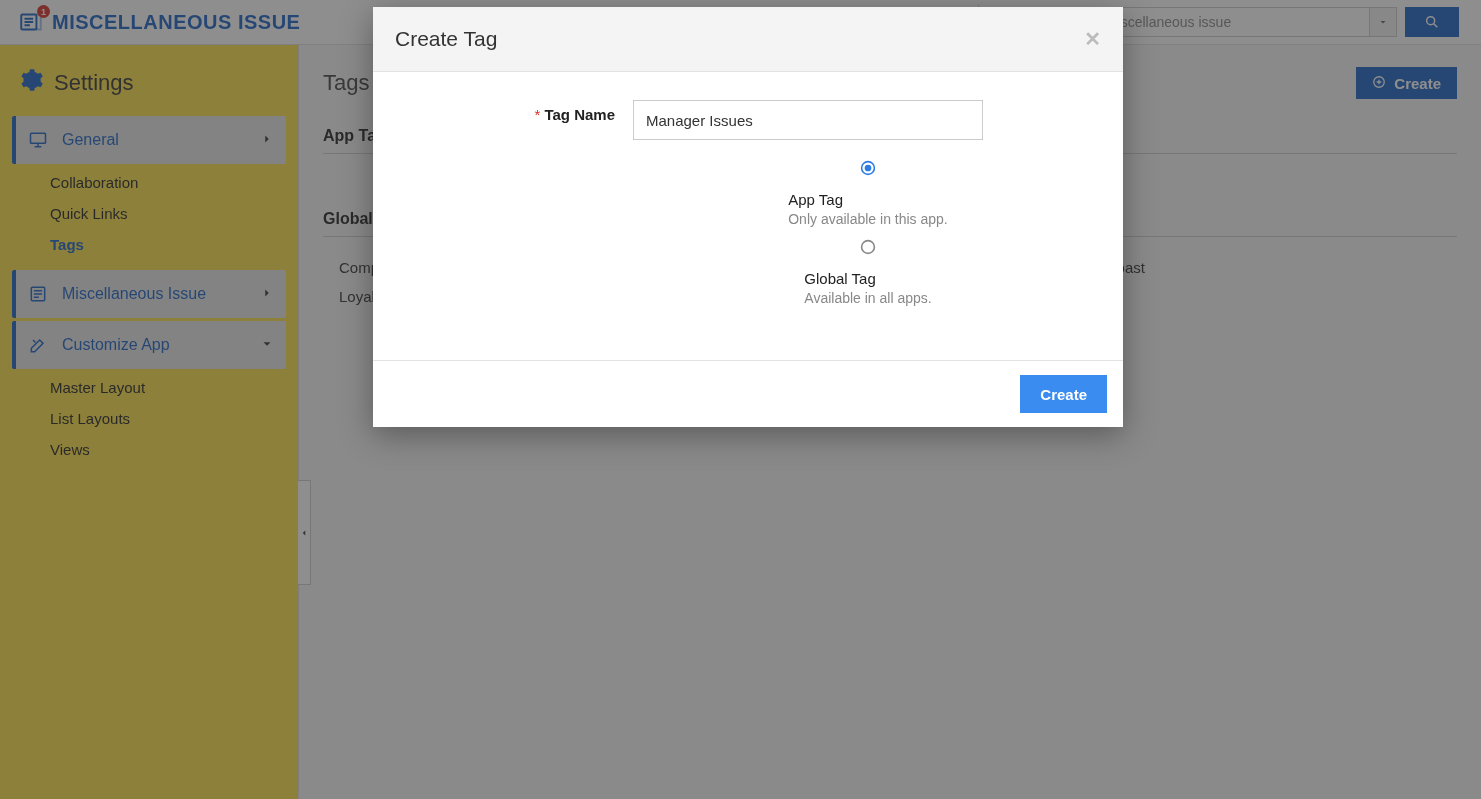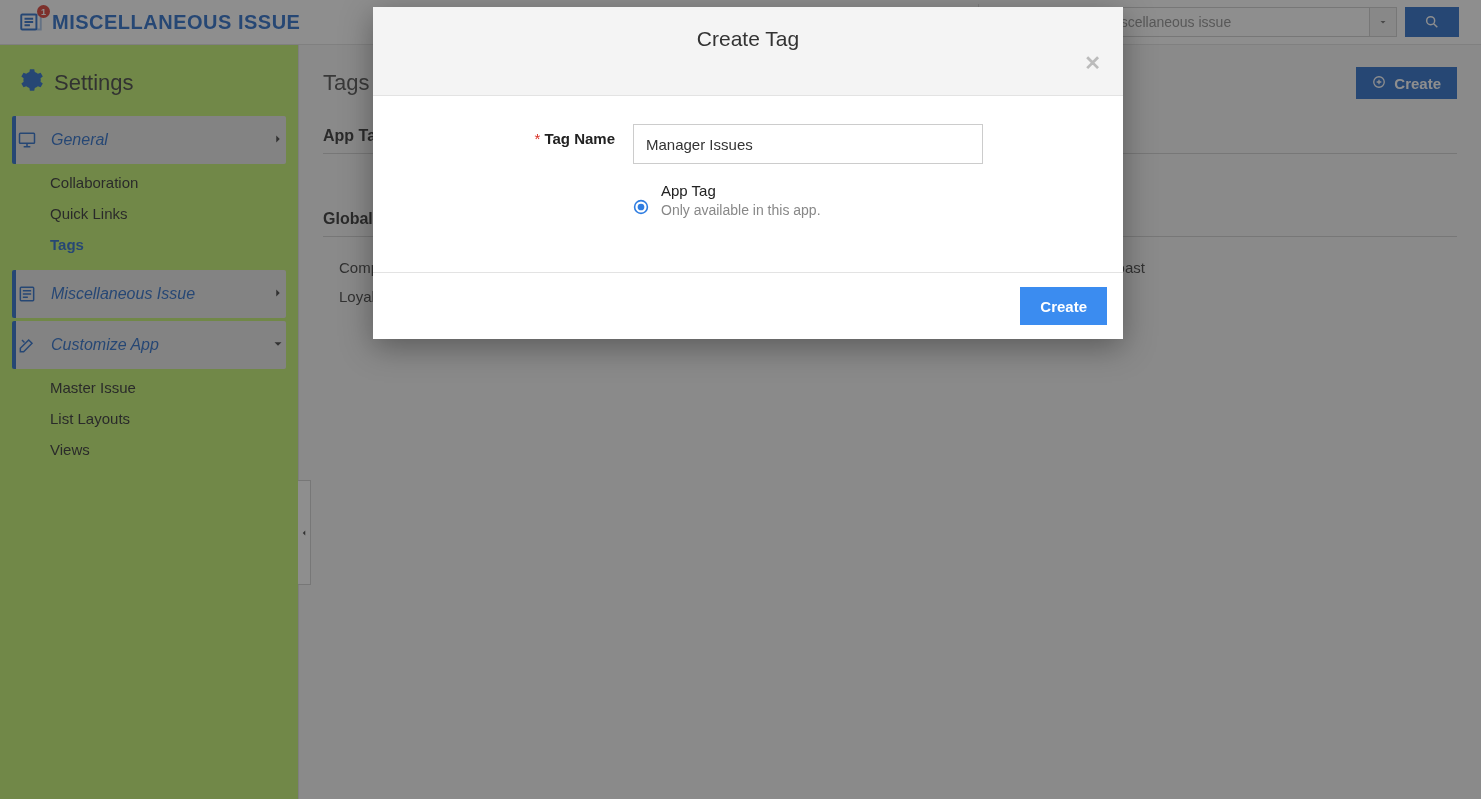--- a/index.html
+++ b/index.html
@@ -109,43 +109,42 @@
   }
   
   .content-wrap {
     display: flex;
     height: calc(100% - 45px);
   }
   .sidebar {
     width: 299px;
     border-right: 1px solid #ddd;
     padding: 18px 12px;
-    background: #bef264;
+    background: #fde047;
     position: relative;
   }
   .settings-head {
     display: flex;
     align-items: center;
     gap: 10px;
     padding: 4px 6px 14px 6px;
     font-size: 22px;
     color: #333;
   }
   .gear-ic { color: #1a62c6; }
   .sb-group {
     background: #e7e7e7;
     border-left: 4px solid #1a62c6;
     height: 48px;
     display: flex;
     align-items: center;
-    padding: 0 1px;
+    padding: 0 12px;
     margin: 3px 0;
     border-radius: 2px;
     cursor: pointer;
-    font-style: italic;
   }
   .sb-group .sb-icon {
     width: 22px;
     color: #1a62c6;
     margin-right: 12px;
     display: flex;
     align-items: center;
   }
   .sb-group .sb-label {
     color: #1a62c6;
@@ -241,21 +240,20 @@
     background: #fff;
     box-shadow: 0 8px 30px rgba(0,0,0,0.35);
     z-index: 10;
   }
   .modal-head {
     background: #f4f4f4;
     border-bottom: 1px solid #e3e3e3;
     padding: 20px 22px;
     display: flex;
     align-items: center;
-    flex-direction: column;
   }
   .modal-title {
     font-size: 21px;
     color: #333;
   }
   .modal-close {
     margin-left: auto;
     color: #bbb;
     font-size: 20px;
     cursor: pointer;
@@ -284,23 +282,24 @@
     width: 350px;
     height: 40px;
     border: 1px solid #ccc;
     padding: 0 12px;
     font-size: 15px;
     color: #333;
     outline: none;
   }
   .radio-row {
     display: flex;
-    align-items: flex-end;
+    align-items: center;
     gap: 12px;
     margin: 4px 0 10px 0;
+    flex-direction: column;
   }
   .radio-ic {
     margin-top: 2px;
     cursor: pointer;
   }
   .radio-labels .r-title {
     font-size: 15px;
     color: #222;
   }
   .radio-labels .r-desc {
@@ -421,21 +420,21 @@
         </svg>
       </span>
       <span class="sb-label">Customize App</span>
       <span class="sb-chev">
         <svg width="14" height="14" viewBox="0 0 24 24" fill="#333">
             <path d="M6 9l6 6 6-6z"></path>
           </svg>
       </span>
     </div>
     <div class="sb-sub-block">
-      <div class="sb-sub">Master Issue</div>
+      <div class="sb-sub">Master Layout</div>
       <div class="sb-sub">List Layouts</div>
       <div class="sb-sub">Views</div>
     </div>
 
     <div class="collapse-handle">
       <svg width="10" height="14" viewBox="0 0 24 24" fill="#333">
           <path d="M15 6l-6 6 6 6z"></path>
         </svg>
     </div>
   </div>
@@ -491,19 +490,30 @@
             <svg width="16" height="16" viewBox="0 0 20 20">
               <circle cx="10" cy="10" r="8" fill="none" stroke="#2f7de1" stroke-width="2"></circle>
               <circle cx="10" cy="10" r="4.2" fill="#2f7de1"></circle>
             </svg>
           </span>
           <div class="radio-labels">
             <div class="r-title">App Tag</div>
             <div class="r-desc">Only available in this app.</div>
           </div>
         </div>
+        <div class="radio-row">
+          <span class="radio-ic">
+            <svg width="16" height="16" viewBox="0 0 20 20">
+              <circle cx="10" cy="10" r="8" fill="none" stroke="#888" stroke-width="2"></circle>
+            </svg>
+          </span>
+          <div class="radio-labels">
+            <div class="r-title">Global Tag</div>
+            <div class="r-desc">Available in all apps.</div>
+          </div>
+        </div>
       </div>
     </div>
   </div>
   <div class="modal-foot">
     <button class="btn-primary">Create</button>
   </div>
 </div>
 
 </body></html>

